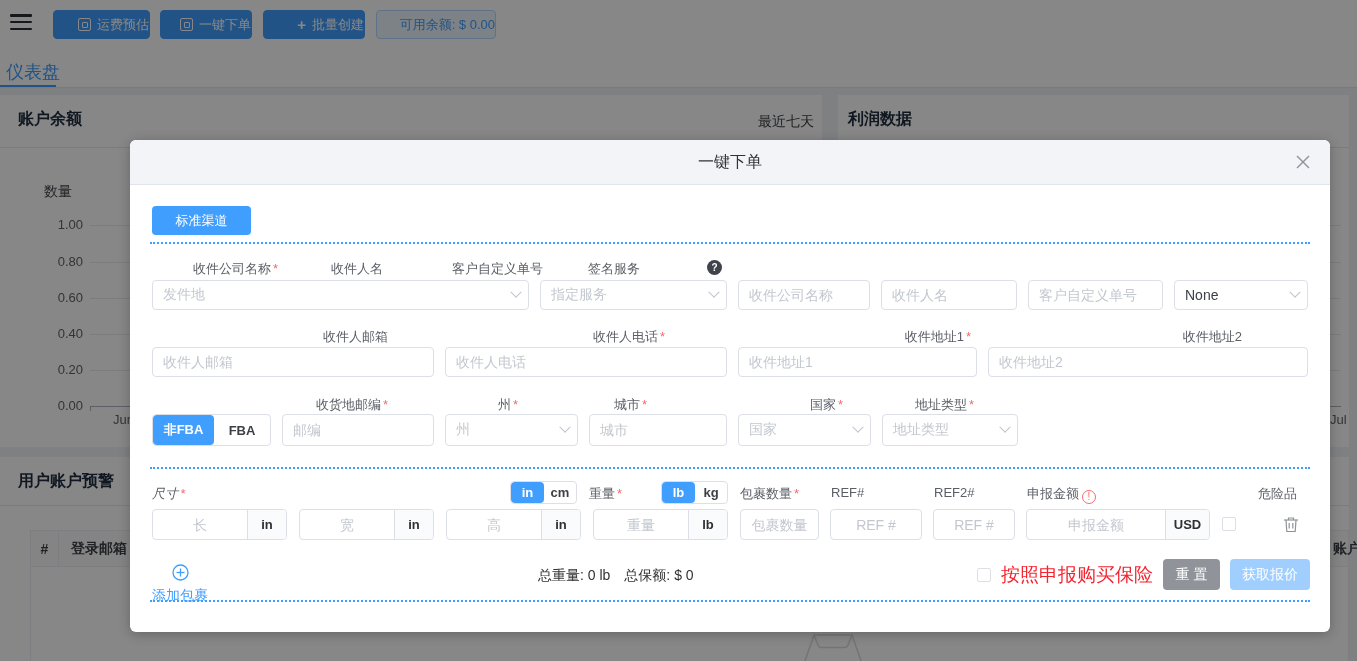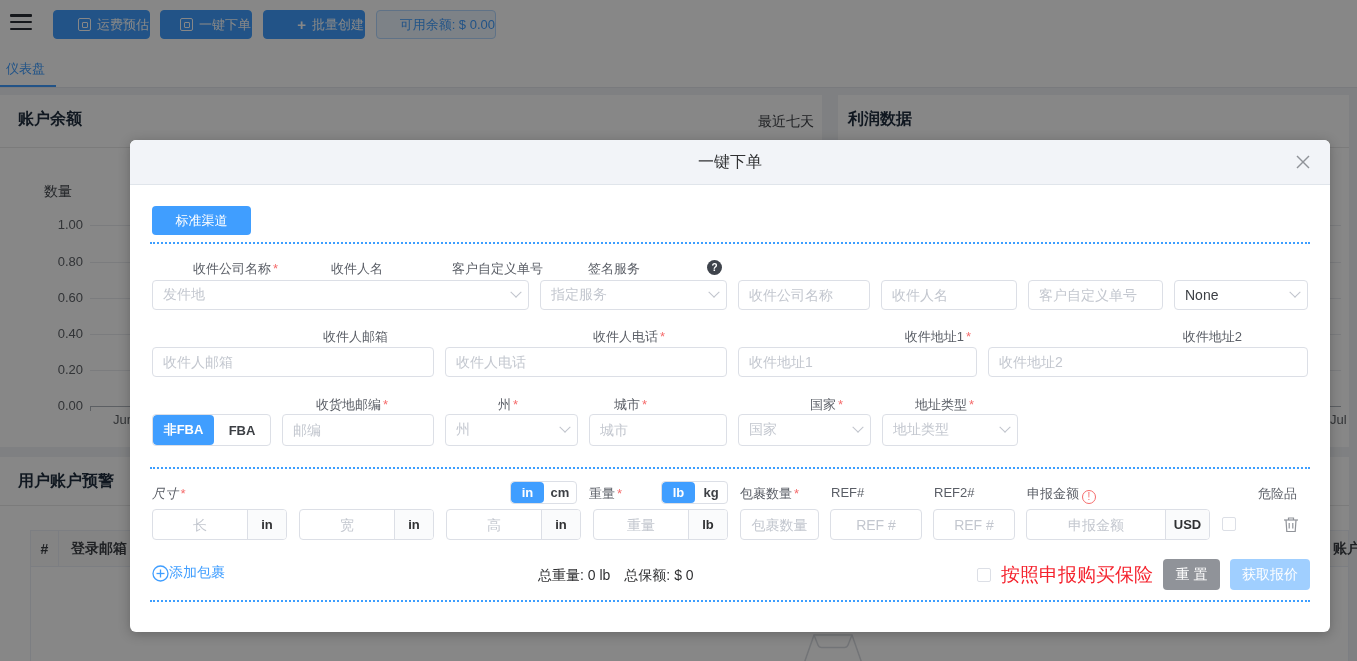--- a/index.html
+++ b/index.html
@@ -11,21 +11,21 @@
   .burger { position:absolute; left:10px; top:14px; width:22px; height:18px; cursor:pointer; }
   .burger i { display:block; height:2.6px; background:#2b2f36; margin-bottom:4.2px; border-radius:1px; }
   .tb-btn { position:absolute; top:10px; height:29px; border-radius:4px; background:#409EFF; color:#fff;
             font-size:13px; display:flex; align-items:center; justify-content:flex-end; gap:6px; border:1px solid #409EFF; }
   .tb-btn.plain { background:#ecf5ff; color:#409EFF; border:1px solid #b3d8ff; }
   .sq-ico { width:13px; height:13px; border:1.4px solid #fff; border-radius:2px; position:relative; }
   .sq-ico::after { content:""; position:absolute; inset:2.5px; border:1px solid #fff; border-radius:1px; }
   .plus-ico { font-size:15px; line-height:1; font-weight:bold; }
 
   .tabbar { position:absolute; left:0; top:48px; width:1357px; height:40px; background:#fff; border-bottom:1px solid #e4e7ed; }
-  .tab { position:absolute; left:6px; top:12px; font-size:13px; color:#409EFF; }
+  .tab { position:absolute; left:6px; top:12px; font-size:18px; color:#409EFF; }
   .tab-line { position:absolute; left:0; bottom:0; width:56px; height:2px; background:#409EFF; }
 
   .card { position:absolute; background:#fff; }
   .card-h { font-size:16px; font-weight:bold; color:#1f2d3d; }
   .card-div { position:absolute; left:0; right:0; height:1px; background:#e8e8e8; }
 
   .gl { position:absolute; height:1px; background:#e9ebef; }
   .gl.axis { background:#aeb3bb; }
   .tick { position:absolute; width:42px; text-align:right; font-size:13px; color:#5f6368; }
   .xlab { position:absolute; font-size:13px; color:#5f6368; }
@@ -74,21 +74,21 @@
 
   .dimgrp { display:flex; border:1px solid #dcdfe6; border-radius:4px; background:#fff; overflow:hidden; }
   .dimgrp input { border:none; outline:none; flex:1; min-width:0; text-align:center; font-size:14px; color:#606266; font-family:inherit; background:transparent; }
   .dimgrp input::placeholder { color:#c3c7cf; }
   .unit { border-left:1px solid #dcdfe6; background:#fafbfc; display:flex; align-items:center; justify-content:center;
           font-size:13px; color:#303133; font-weight:bold; align-self:stretch; }
 
   .plbl { position:absolute; font-size:13px; color:#5a5e66; white-space:nowrap; }
   .cb { width:14px; height:14px; border:1px solid #dcdfe6; border-radius:2px; background:#fff; display:inline-block; cursor:pointer; }
 
-  .addlink { position:absolute; left:22px; top:424px; display:flex; align-items:center; color:#409EFF; font-size:14px; cursor:pointer; }
+  .addlink { position:absolute; left:22px; top:424px; display:flex; align-items:center; gap:6px; color:#409EFF; font-size:14px; cursor:pointer;flex-direction:column; }
   .totals { position:absolute; left:408px; top:427px; font-size:14px; color:#303133; display:flex; gap:14px; }
   .foot-right { position:absolute; right:20px; top:419px; display:flex; align-items:center; gap:10px; }
   .ins-lbl { color:#f5222d; font-size:19px; }
   .btn-reset { width:57px; height:31px; background:#909399; font-size:14px; letter-spacing:4px; padding-left:4px; }
   .btn-quote { width:80px; height:31px; background:#a0cfff; font-size:14px; cursor:not-allowed; }
 
   .qmark { width:15px; height:15px; border-radius:50%; background:#3f444c; color:#fff; font-size:10px; font-weight:bold;
            display:flex; align-items:center; justify-content:center; }
   .info-ico { width:14px; height:14px; border-radius:50%; border:1px solid #f56c6c; color:#f56c6c; font-size:10px;
               display:inline-flex; align-items:center; justify-content:center; vertical-align:-2px; margin-left:3px; font-style:normal; }

